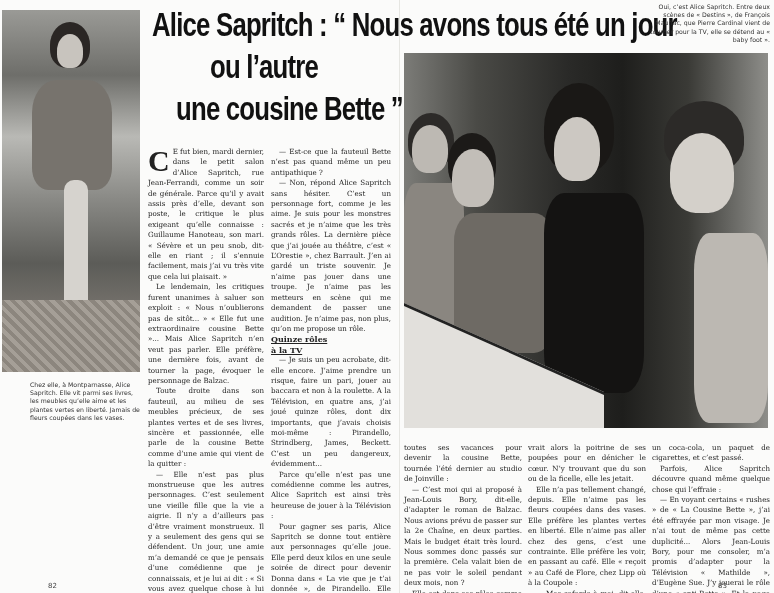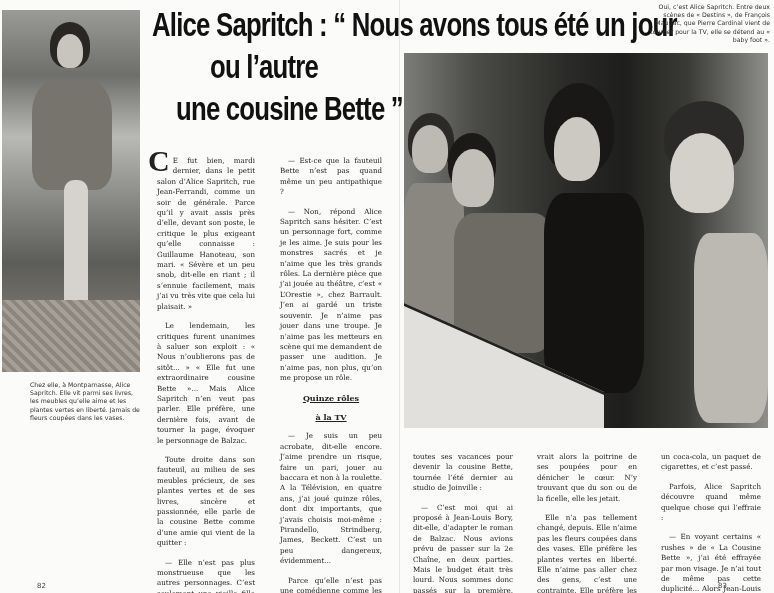--- a/index.html
+++ b/index.html
@@ -11,31 +11,31 @@
   .hl2{left:210px;top:48px;font-size:33px;transform:scaleX(0.78);}
   .hl3{left:176px;top:90px;font-size:33px;transform:scaleX(0.78);}
   .photo{position:absolute;overflow:hidden;}
   .photo-left{left:2px;top:10px;width:138px;height:362px;background:linear-gradient(180deg,#9a9a96 0%,#6e6e6a 18%,#b9b9b5 35%,#8a8a86 52%,#5c5c58 70%,#7a7670 85%,#4a4844 100%);}
   .photo-right{left:404px;top:53px;width:364px;height:375px;background:linear-gradient(90deg,#7c7c78 0%,#4a4a46 20%,#2a2a28 45%,#1e1e1c 60%,#3a3a36 78%,#8e8e8a 100%);}
   .fig{position:absolute;border-radius:50% 50% 40% 40%;}
   .caption{position:absolute;font-family:"DejaVu Sans",sans-serif;font-size:6.2px;line-height:8.2px;color:#333;}
   .cap-left{left:30px;top:381px;width:110px;}
   .cap-right{left:640px;top:3px;width:130px;text-align:right;}
   .col{position:absolute;font-size:7.1px;line-height:10.4px;text-align:justify;color:#222;}
-  .col p{margin:9px;text-indent:8px;}
+  .col p{margin:0;text-indent:8px;}
   .col p.noind{text-indent:0;}
   .c1{left:148px;top:147px;width:116px;}
   .c2{left:271px;top:147px;width:120px;}
   .c3{left:404px;top:443px;width:118px;}
   .c4{left:528px;top:443px;width:118px;}
   .c5{left:652px;top:443px;width:118px;}
   .dropcap{float:left;font-family:"Liberation Serif",serif;font-weight:bold;font-size:30px;line-height:24px;margin:2px 3px 0 0;}
-  .subhead{font-weight:bold;text-decoration:underline;text-align:center;font-size:8px;margin:14px 0 6px 0;text-indent:0 !important;}
+  .subhead{font-weight:bold;text-decoration:underline;text-align:left;font-size:8px;margin:14px 0 6px 0;text-indent:0 !important;}
   .pagenum{position:absolute;font-family:"DejaVu Sans",sans-serif;font-size:7px;color:#444;}
-  .pn-left{left:37px;top:582px;}
+  .pn-left{left:48px;top:582px;}
   .pn-right{left:718px;top:582px;}
 </style>
 </head>
 <body>
 
 <div class="spread">
   <div class="gutter"></div>
 
   <div class="photo photo-left">
     <div class="fig" style="left:48px;top:12px;width:40px;height:46px;background:#2a2624;"></div>

